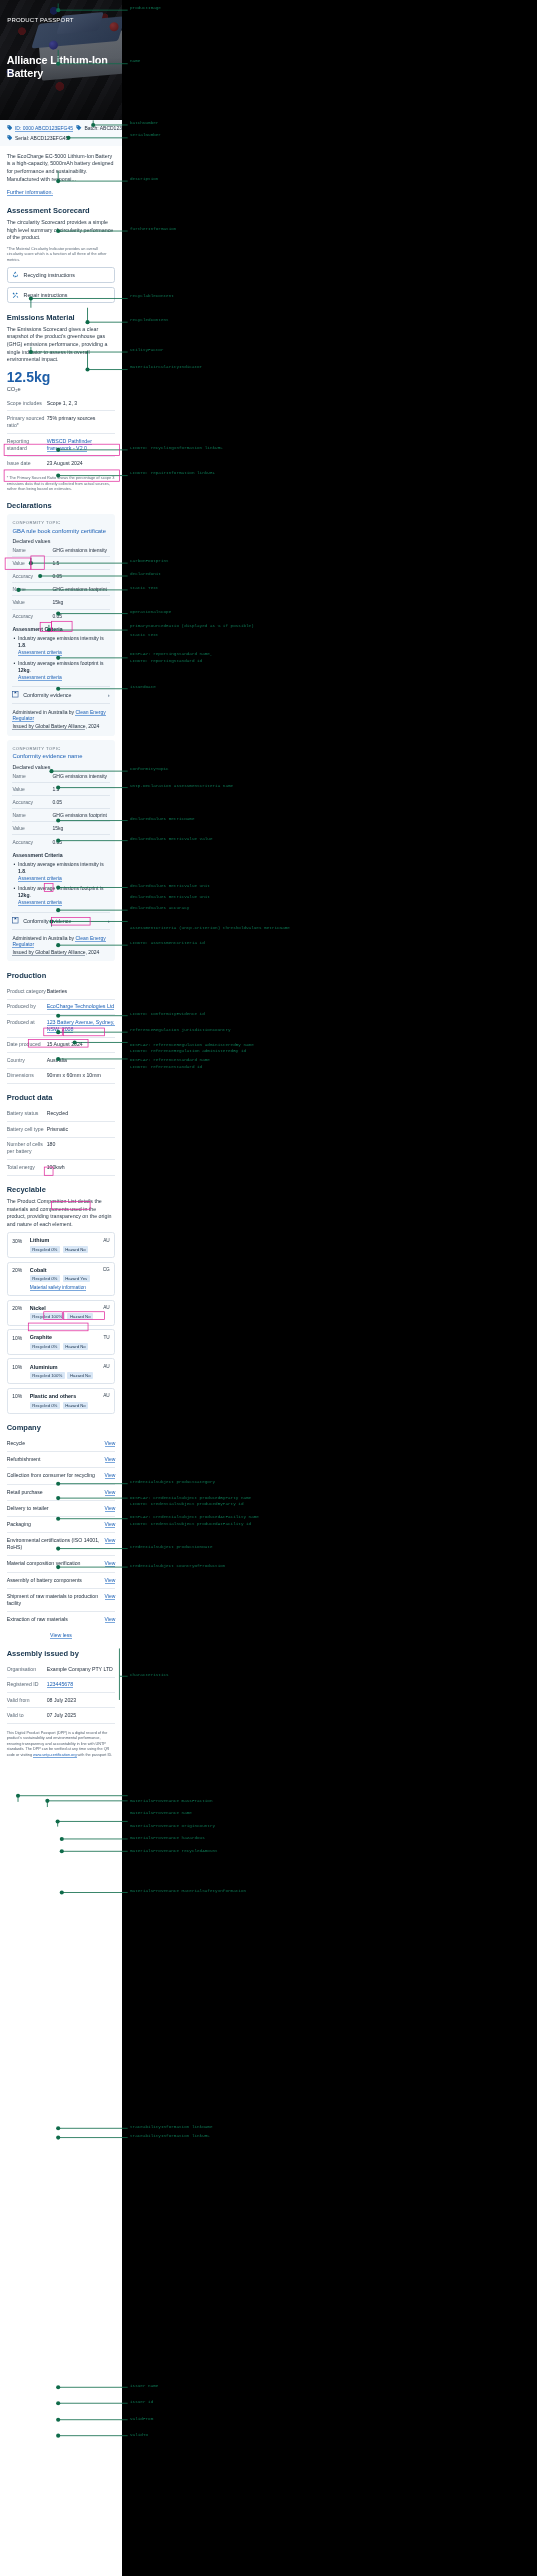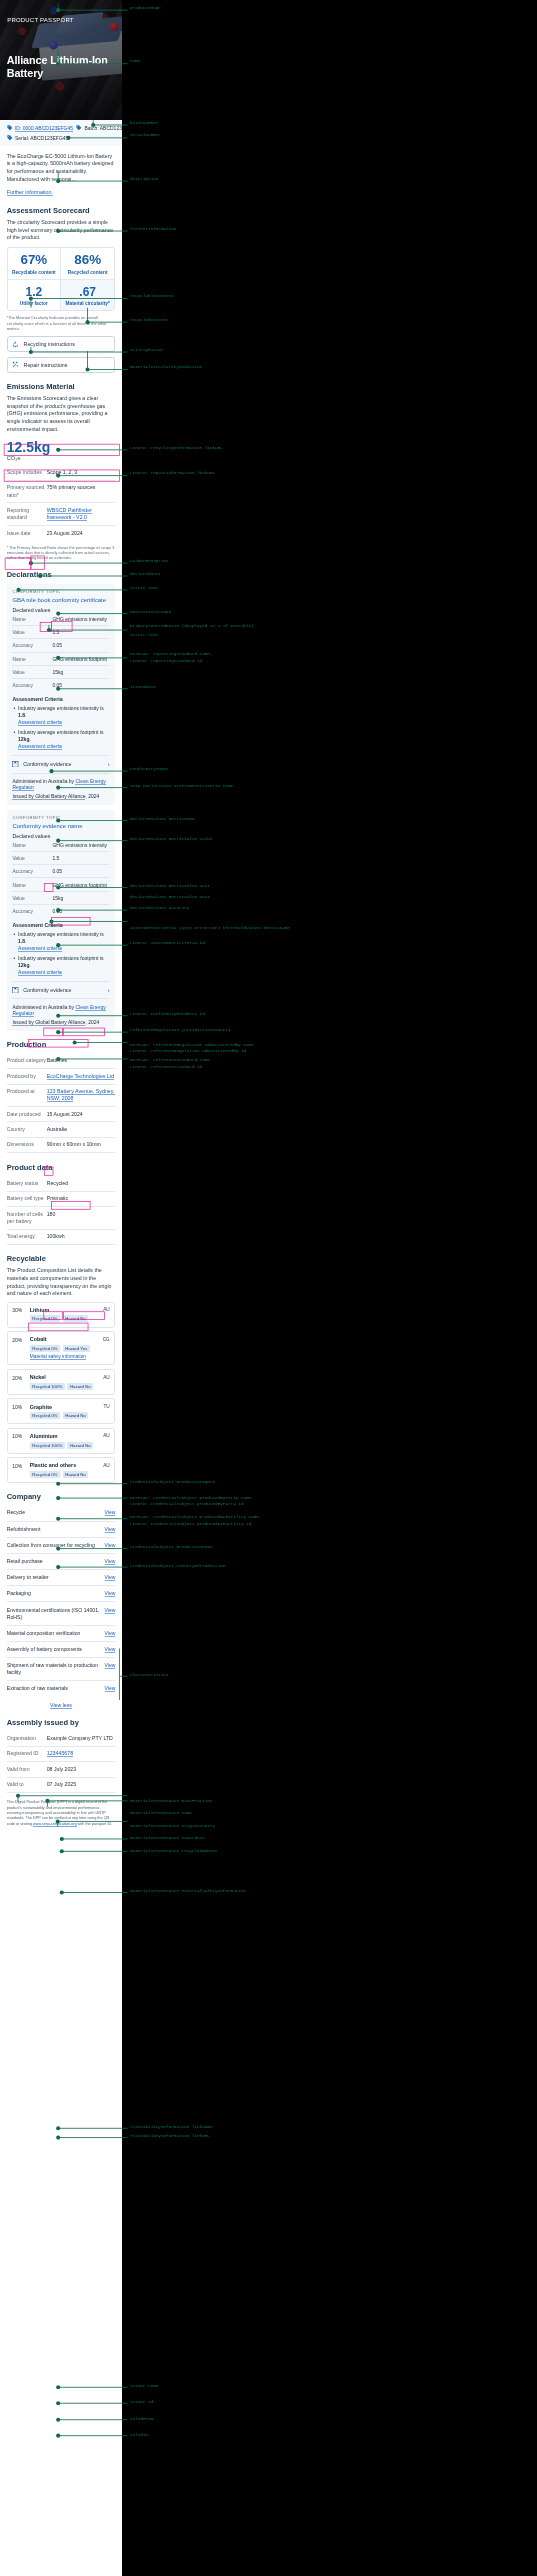--- a/index.html
+++ b/index.html
@@ -163,38 +163,20 @@
     </div>
   </div>
 
   <div class="sec">
     <div class="sep"></div>
     <p class="body">The EcoCharge EC-5000 Lithium-Ion Battery is a high-capacity, 5000mAh battery designed for performance and sustainability. Manufactured with responsi...</p>
     <div style="margin-top:4.1px"><a class="inline">Further information.</a></div>
 
     <h2>Assessment Scorecard</h2>
     <p class="body">The circularity Scorecard provides a simple high level summary of circularity performance of the product.</p>
-    <div class="grid2">
-      <div class="cell">
-        <div class="bignum">67%</div>
-        <div class="celllbl">Recyclable content</div>
-      </div>
-      <div class="cell">
-        <div class="bignum">86%</div>
-        <div class="celllbl">Recycled content</div>
-      </div>
-      <div class="cell">
-        <div class="bignum sm">1.2</div>
-        <div class="celllbl">Utility factor</div>
-      </div>
-      <div class="cell tint">
-        <div class="bignum sm">.67</div>
-        <div class="celllbl">Material circularity*</div>
-      </div>
-    </div>
     <p class="footnote">*The Material Circularity Indicator provides an overall circularity score which is a function of all three of the other metrics.</p>
 
     <div class="pill">
       <svg class="pico" viewBox="0 0 16 16">
           <path fill="#1f6fb2" d="M8 1l2.4 4.1-1.7 1-1-1.7-1.8 3-1.7-1L8 1zm6 7.9l-1.2 4.6h-3.2v2l-3-2.5 3-2.5v2h1.6l.9-3.3 1.9-.3zM2 8.9l1.9.3 1 3.3h1.6v-2l-3 2.5 3 2.5v-2H2.9L2 8.9z"></path>
         </svg>
       <span>Recycling instructions</span>
     </div>
     <div class="pill">
       <svg class="pico" viewBox="0 0 16 16">

